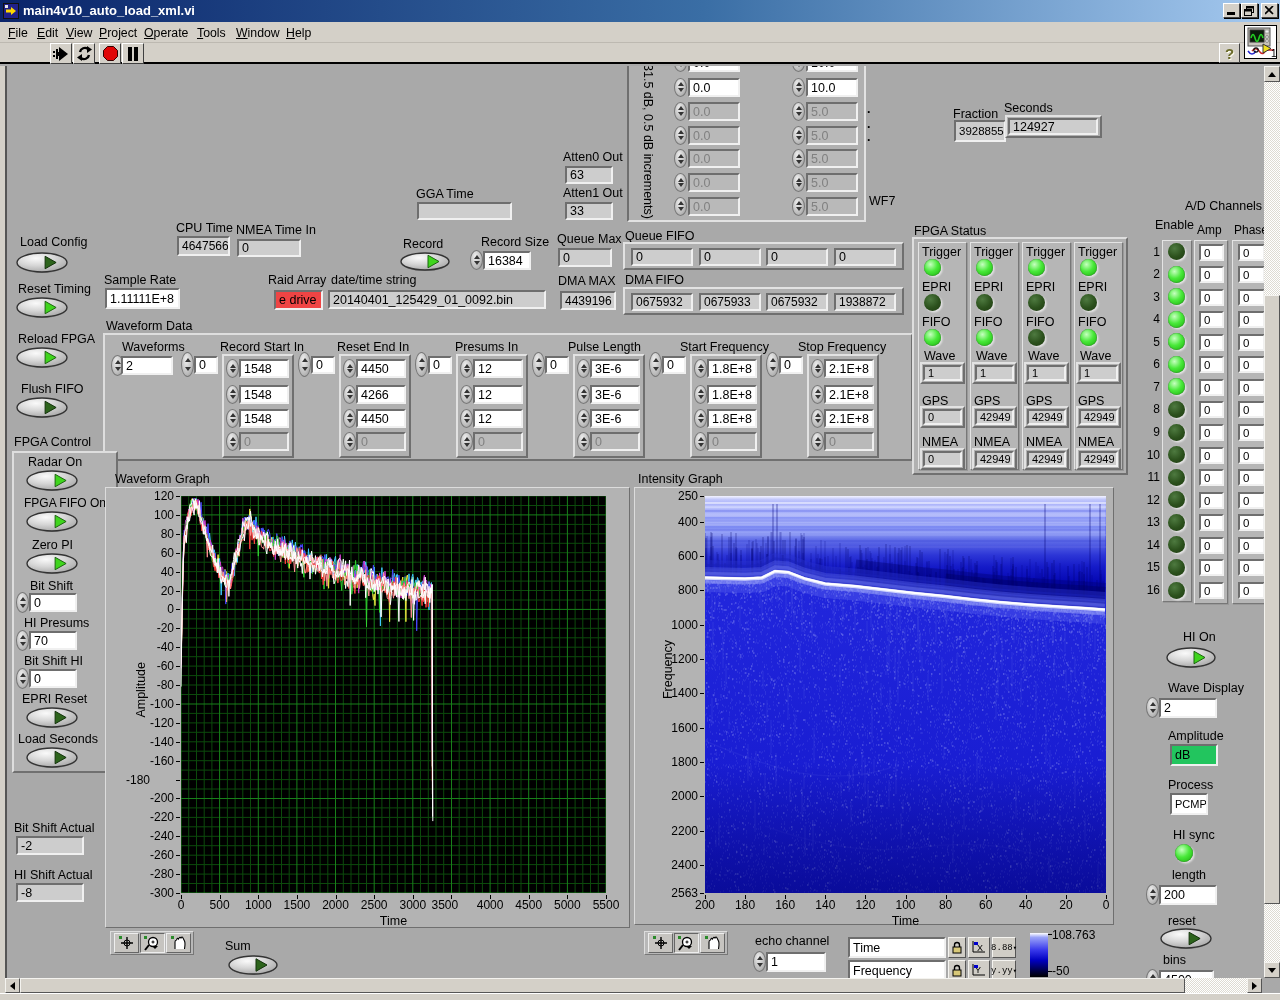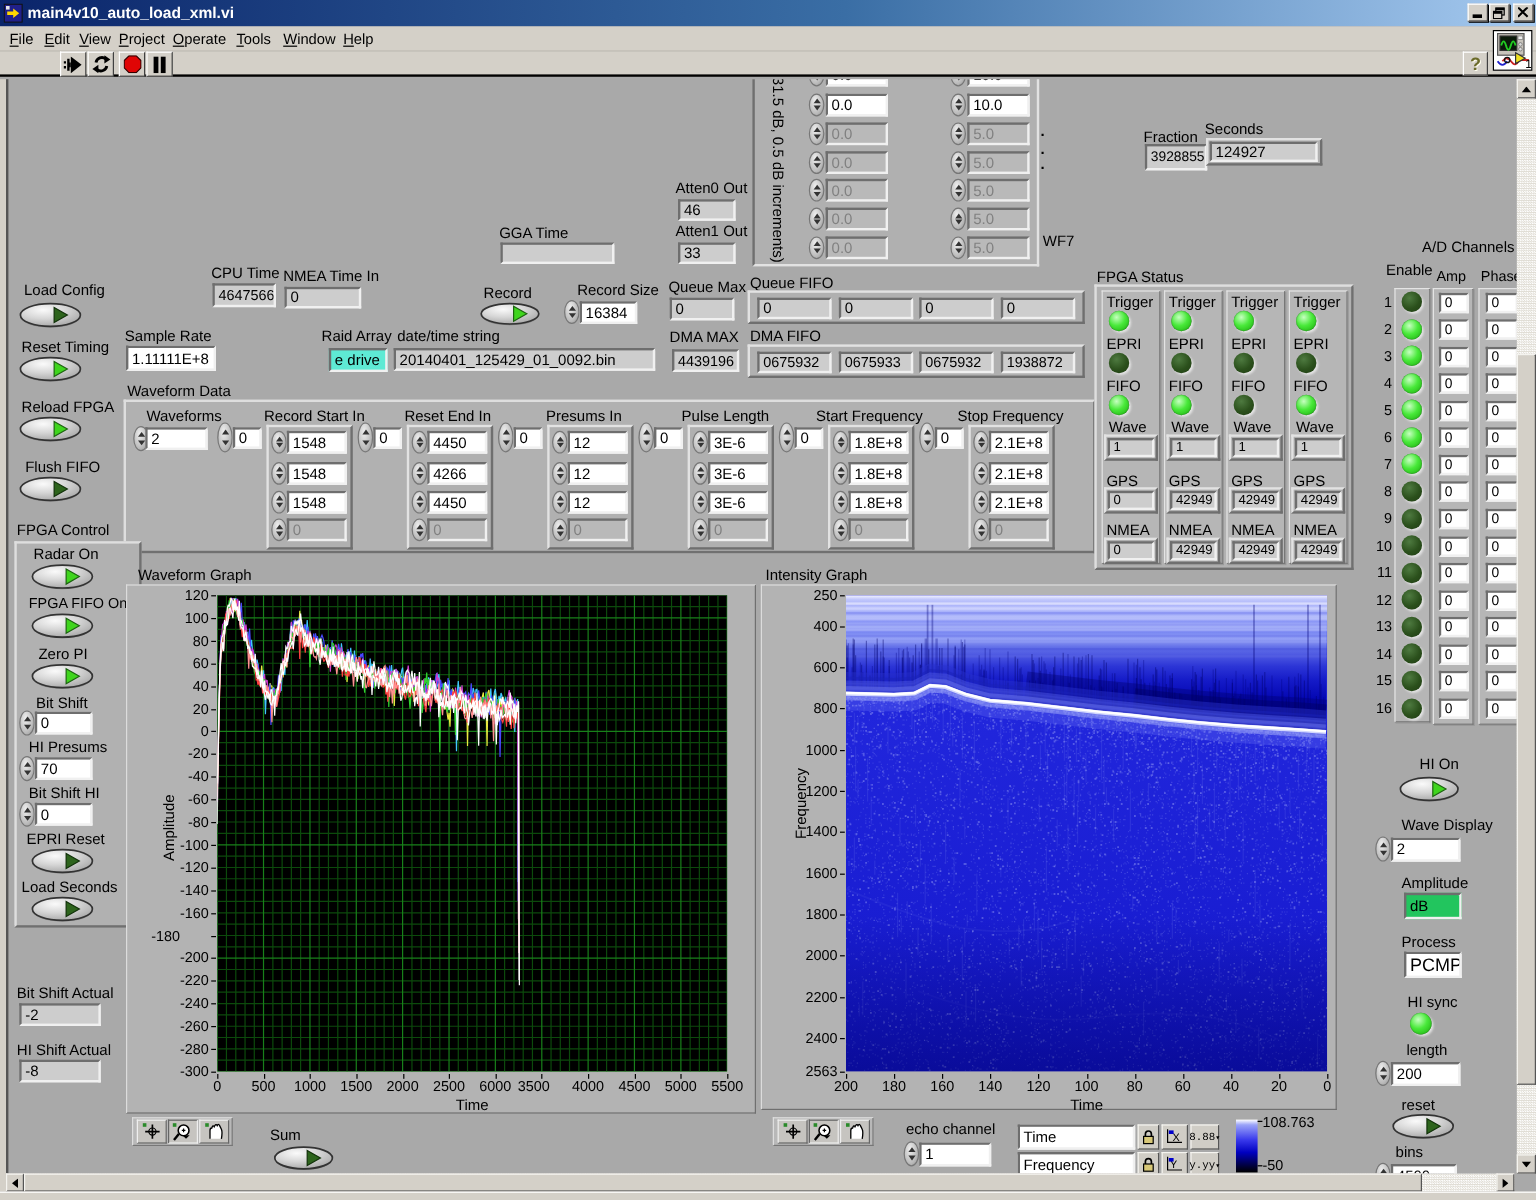--- a/index.html
+++ b/index.html
@@ -198,21 +198,21 @@
       <span class="su"></span>
       <span class="sd"></span>
     </div>
     <div class="ab fd" style="left:799px;top:130.7px;width:52px;height:19px;background:#b9b9b9;color:#818181;font-size:12.5px;line-height:16px;">5.0</div>
     <div class="ab lb" style="left:634px;top:-2px;writing-mode:vertical-rl;">31.5 dB, 0.5 dB increments)</div>
     <div class="ab lb" style="left:860px;top:37px;font-weight:bold">.</div>
     <div class="ab lb" style="left:860px;top:52px;font-weight:bold">.</div>
     <div class="ab lb" style="left:860px;top:65px;font-weight:bold">.</div>
     <div class="ab lb" style="left:862px;top:129px;">WF7</div>
     <div class="ab lb" style="left:556px;top:85px;">Atten0 Out</div>
-    <div class="ab fd" style="left:558px;top:100px;width:48px;height:18px;background:#cdcdcd;color:#000;font-size:12.5px;line-height:15px;">46</div>
+    <div class="ab fd" style="left:558px;top:100px;width:48px;height:18px;background:#cdcdcd;color:#000;font-size:12.5px;line-height:15px;">63</div>
     <div class="ab lb" style="left:556px;top:121px;">Atten1 Out</div>
     <div class="ab fd" style="left:558px;top:136px;width:48px;height:18px;background:#cdcdcd;color:#000;font-size:12.5px;line-height:15px;">33</div>
     <div class="ab lb" style="left:409px;top:122px;">GGA Time</div>
     <div class="ab fd" style="left:410px;top:136px;width:95px;height:18px;background:#cdcdcd;color:#000;font-size:12.5px;line-height:15px;"></div>
     <div class="ab lb" style="left:169px;top:156px;">CPU Time</div>
     <div class="ab fd" style="left:170px;top:170px;width:53px;height:20px;background:#cdcdcd;color:#000;font-size:12px;line-height:17px;">4647566</div>
     <div class="ab lb" style="left:229px;top:158px;">NMEA Time In</div>
     <div class="ab fd" style="left:230px;top:173px;width:64px;height:18px;background:#cdcdcd;color:#000;font-size:12.5px;line-height:15px;">0</div>
     <div class="ab lb" style="left:396px;top:172px;">Record</div>
     <div class="ab ov" style="left:393px;top:186px;width:50px;height:19px;">
@@ -226,21 +226,21 @@
     <div class="ab sp" style="left:463px;top:184px;width:13px;height:20px;">
       <span class="su"></span>
       <span class="sd"></span>
     </div>
     <div class="ab fd" style="left:476px;top:185px;width:48px;height:19px;background:#ffffff;color:#000;font-size:12.5px;line-height:16px;">16384</div>
     <div class="ab lb" style="left:550px;top:167px;">Queue Max</div>
     <div class="ab fd" style="left:551px;top:182px;width:54px;height:19px;background:#cdcdcd;color:#000;font-size:12.5px;line-height:16px;">0</div>
     <div class="ab lb" style="left:97px;top:208px;">Sample Rate</div>
     <div class="ab fd" style="left:98px;top:222px;width:75px;height:21px;background:#ffffff;color:#000;font-size:12.5px;line-height:18px;">1.11111E+8</div>
     <div class="ab lb" style="left:261px;top:208px;">Raid Array</div>
-    <div class="ab fd" style="left:267px;top:224px;width:49px;height:20px;background:#5eead4;color:#000;font-size:12.5px;line-height:17px;">e drive</div>
+    <div class="ab fd" style="left:267px;top:224px;width:49px;height:20px;background:#ef4444;color:#000;font-size:12.5px;line-height:17px;">e drive</div>
     <div class="ab lb" style="left:324px;top:208px;">date/time string</div>
     <div class="ab fd" style="left:321px;top:224px;width:218px;height:19px;background:#cdcdcd;color:#000;font-size:12.5px;line-height:16px;">20140401_125429_01_0092.bin</div>
     <div class="ab lb" style="left:551px;top:209px;">DMA MAX</div>
     <div class="ab fd" style="left:553px;top:225px;width:56px;height:19px;background:#cdcdcd;color:#000;font-size:12px;line-height:16px;">4439196</div>
     <div class="ab lb" style="left:618px;top:164px;">Queue FIFO</div>
     <div class="ab shell" style="left:616px;top:176px;width:281px;height:28px;"></div>
     <div class="ab fd" style="left:624px;top:182px;width:62px;height:18px;background:#cdcdcd;color:#000;font-size:12.5px;line-height:15px;">0</div>
     <div class="ab fd" style="left:692px;top:182px;width:62px;height:18px;background:#cdcdcd;color:#000;font-size:12.5px;line-height:15px;">0</div>
     <div class="ab fd" style="left:759px;top:182px;width:62px;height:18px;background:#cdcdcd;color:#000;font-size:12.5px;line-height:15px;">0</div>
     <div class="ab fd" style="left:827px;top:182px;width:62px;height:18px;background:#cdcdcd;color:#000;font-size:12.5px;line-height:15px;">0</div>
@@ -668,21 +668,21 @@
     </div>
     <div class="ab lb" style="left:1161px;top:616px;">Wave Display</div>
     <div class="ab sp" style="left:1139px;top:631px;width:13px;height:21px;">
       <span class="su"></span>
       <span class="sd"></span>
     </div>
     <div class="ab fd" style="left:1152px;top:632px;width:58px;height:20px;background:#ffffff;color:#000;font-size:12.5px;line-height:17px;">2</div>
     <div class="ab lb" style="left:1161px;top:664px;">Amplitude</div>
     <div class="ab fd" style="left:1163px;top:678px;width:48px;height:22px;background:#22c55e;color:#000;font-size:12.5px;line-height:19px;">dB</div>
     <div class="ab lb" style="left:1161px;top:713px;">Process</div>
-    <div class="ab fd" style="left:1163px;top:727px;width:48px;height:22px;background:#ffffff;color:#000;font-size:15px;line-height:19px;">PCMP</div>
+    <div class="ab fd" style="left:1163px;top:727px;width:38px;height:22px;background:#ffffff;color:#000;font-size:11px;line-height:19px;">PCMP</div>
     <div class="ab lb" style="left:1166px;top:763px;">HI sync</div>
     <div class="ab ledb" style="left:1168px;top:778px;width:18px;height:18px;"></div>
     <div class="ab lb" style="left:1165px;top:803px;">length</div>
     <div class="ab sp" style="left:1139px;top:818px;width:13px;height:21px;">
       <span class="su"></span>
       <span class="sd"></span>
     </div>
     <div class="ab fd" style="left:1152px;top:819px;width:58px;height:20px;background:#ffffff;color:#000;font-size:12.5px;line-height:17px;">200</div>
     <div class="ab lb" style="left:1161px;top:849px;">reset</div>
     <div class="ab ov" style="left:1153px;top:862px;width:52px;height:21px;">
@@ -762,21 +762,21 @@
     <div class="ab lb" style="left:192.63636363636363px;top:833px;width:40px;text-align:center;font-size:12px">500</div>
     <div class="ab" style="left:212.63636363636363px;top:829px;width:1px;height:4px;background:#000"></div>
     <div class="ab lb" style="left:231.27272727272725px;top:833px;width:40px;text-align:center;font-size:12px">1000</div>
     <div class="ab" style="left:251.27272727272725px;top:829px;width:1px;height:4px;background:#000"></div>
     <div class="ab lb" style="left:269.9090909090909px;top:833px;width:40px;text-align:center;font-size:12px">1500</div>
     <div class="ab" style="left:289.9090909090909px;top:829px;width:1px;height:4px;background:#000"></div>
     <div class="ab lb" style="left:308.54545454545456px;top:833px;width:40px;text-align:center;font-size:12px">2000</div>
     <div class="ab" style="left:328.54545454545456px;top:829px;width:1px;height:4px;background:#000"></div>
     <div class="ab lb" style="left:347.1818181818182px;top:833px;width:40px;text-align:center;font-size:12px">2500</div>
     <div class="ab" style="left:367.1818181818182px;top:829px;width:1px;height:4px;background:#000"></div>
-    <div class="ab lb" style="left:385.8181818181818px;top:833px;width:40px;text-align:center;font-size:12px">6000</div>
+    <div class="ab lb" style="left:385.8181818181818px;top:833px;width:40px;text-align:center;font-size:12px">3000</div>
     <div class="ab" style="left:405.8181818181818px;top:829px;width:1px;height:4px;background:#000"></div>
     <div class="ab lb" style="left:424.45454545454544px;top:833px;width:40px;text-align:left;font-size:12px">3500</div>
     <div class="ab" style="left:444.45454545454544px;top:829px;width:1px;height:4px;background:#000"></div>
     <div class="ab lb" style="left:463.0909090909091px;top:833px;width:40px;text-align:center;font-size:12px">4000</div>
     <div class="ab" style="left:483.0909090909091px;top:829px;width:1px;height:4px;background:#000"></div>
     <div class="ab lb" style="left:501.72727272727275px;top:833px;width:40px;text-align:center;font-size:12px">4500</div>
     <div class="ab" style="left:521.7272727272727px;top:829px;width:1px;height:4px;background:#000"></div>
     <div class="ab lb" style="left:540.3636363636364px;top:833px;width:40px;text-align:center;font-size:12px">5000</div>
     <div class="ab" style="left:560.3636363636364px;top:829px;width:1px;height:4px;background:#000"></div>
     <div class="ab lb" style="left:579.0px;top:833px;width:40px;text-align:center;font-size:12px">5500</div>

